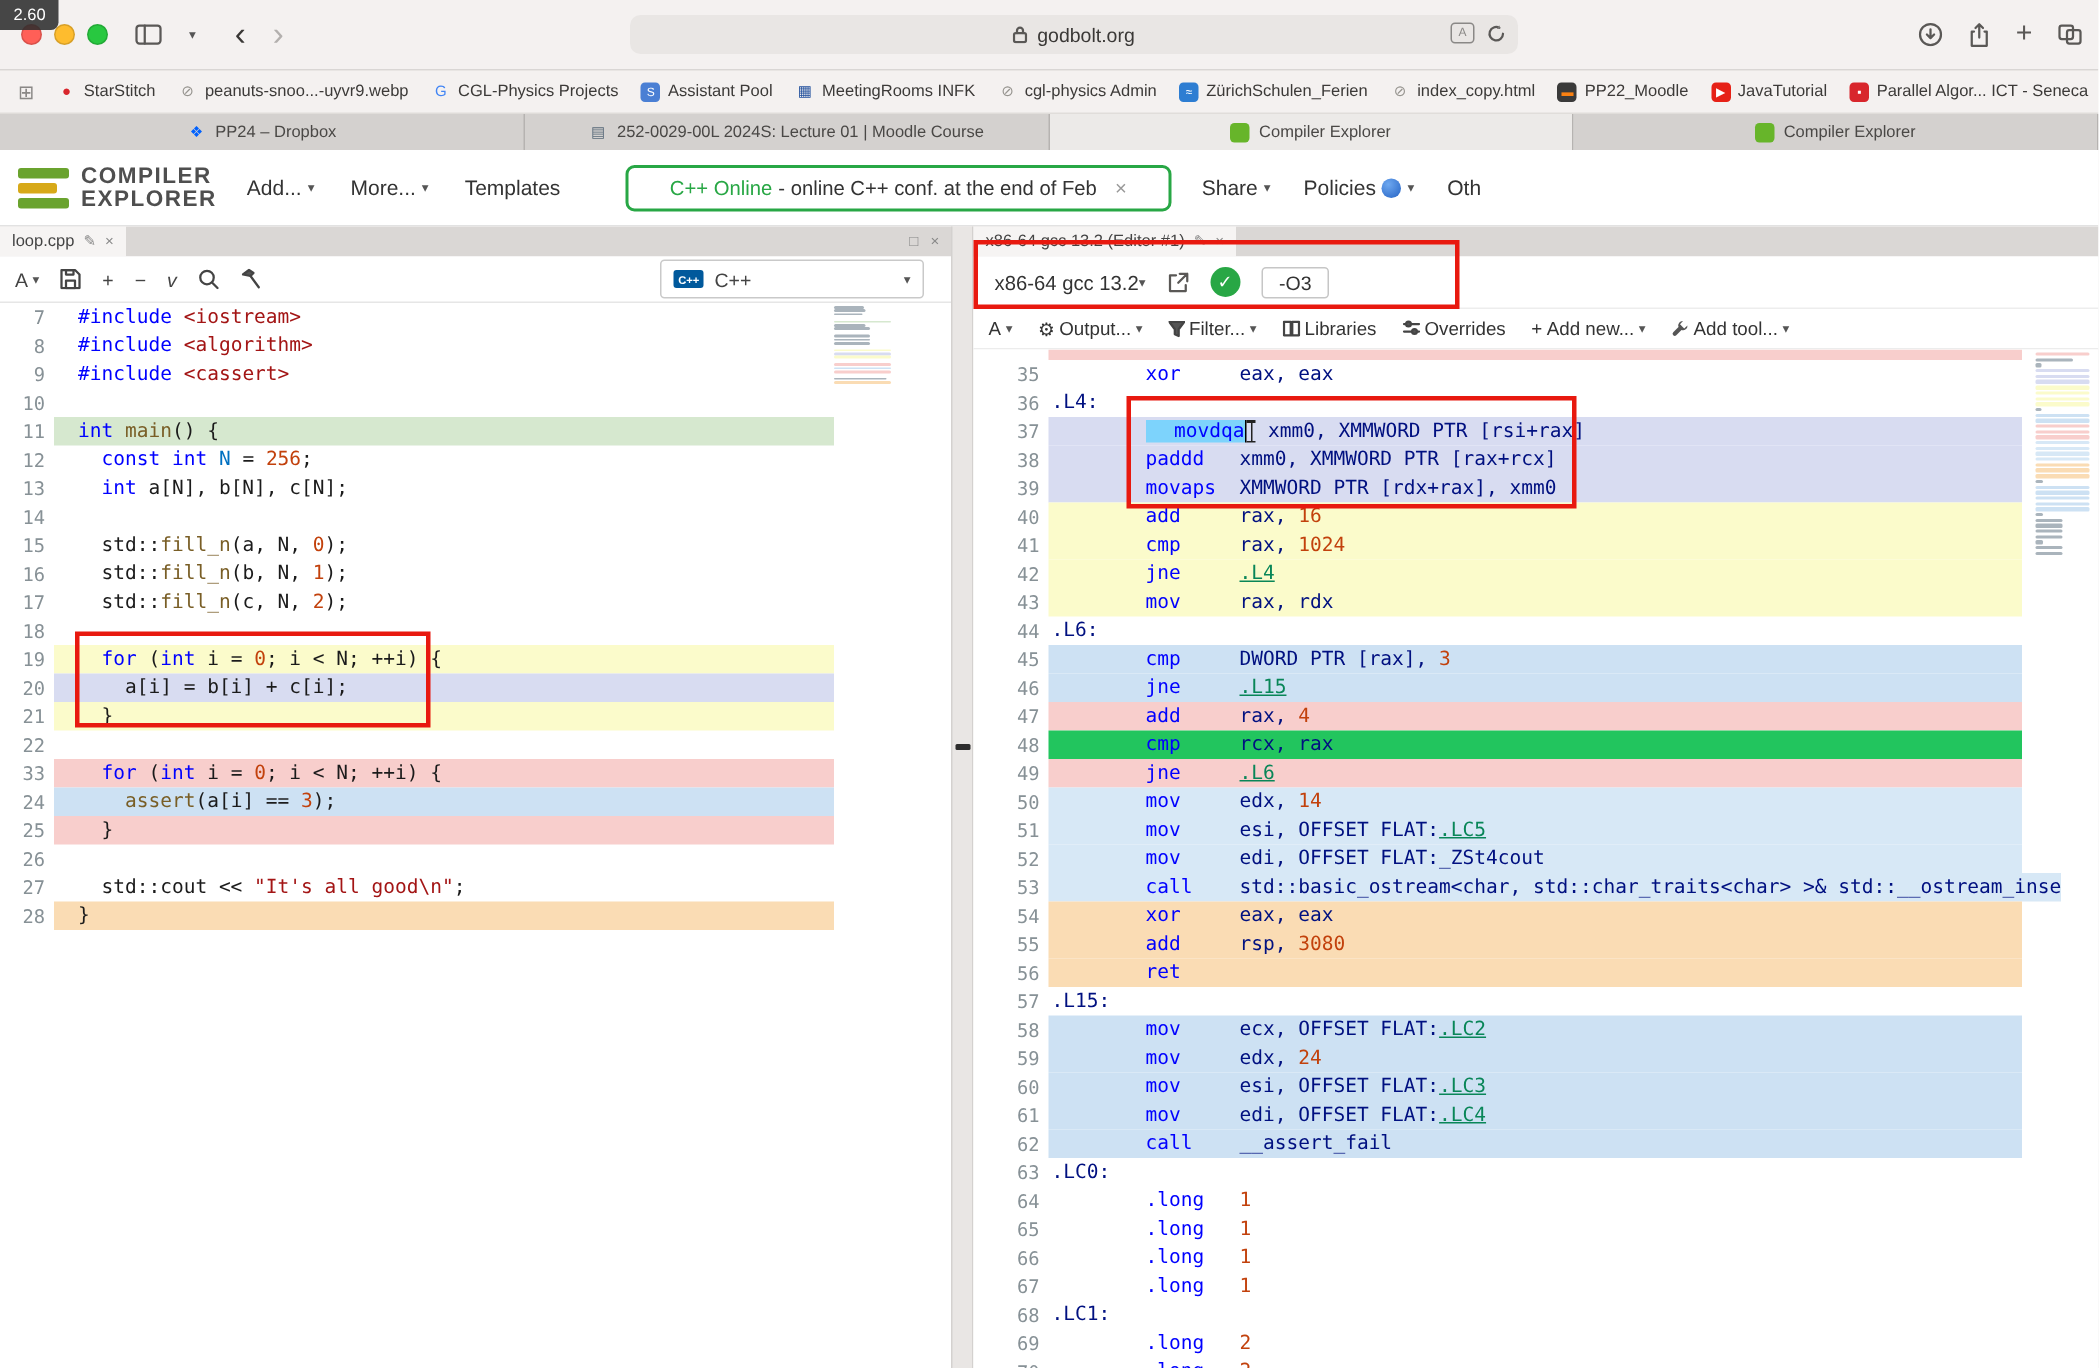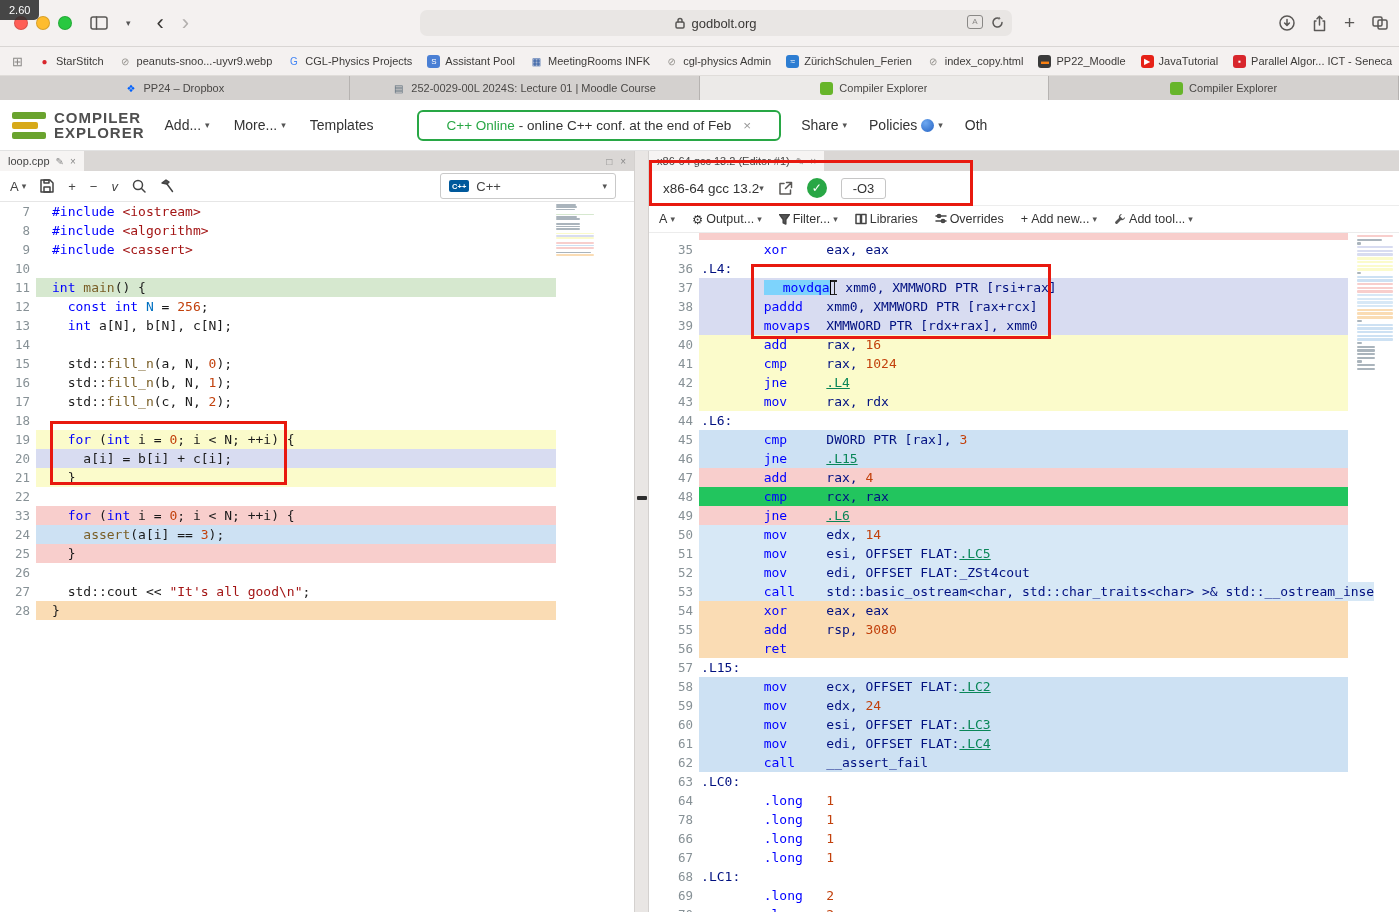--- a/index.html
+++ b/index.html
@@ -485,21 +485,21 @@
             <div class="crow"><span class="gut">55</span><span class="band" style="background: rgb(250, 220, 180);"><span>        </span><span class="tk-kw">add</span><span>     </span><span class="tk-id">rsp, </span><span class="tk-num">3080</span></span></div>
             <div class="crow"><span class="gut">56</span><span class="band" style="background: rgb(250, 220, 180);"><span>        </span><span class="tk-kw">ret</span></span></div>
             <div class="crow"><span class="gut">57</span><span class="band"><span class="tk-lbl">.L15:</span></span></div>
             <div class="crow"><span class="gut">58</span><span class="band" style="background: rgb(205, 225, 243);"><span>        </span><span class="tk-kw">mov</span><span>     </span><span class="tk-id">ecx, OFFSET FLAT:</span><span class="tk-lnk">.LC2</span></span></div>
             <div class="crow"><span class="gut">59</span><span class="band" style="background: rgb(205, 225, 243);"><span>        </span><span class="tk-kw">mov</span><span>     </span><span class="tk-id">edx, </span><span class="tk-num">24</span></span></div>
             <div class="crow"><span class="gut">60</span><span class="band" style="background: rgb(205, 225, 243);"><span>        </span><span class="tk-kw">mov</span><span>     </span><span class="tk-id">esi, OFFSET FLAT:</span><span class="tk-lnk">.LC3</span></span></div>
             <div class="crow"><span class="gut">61</span><span class="band" style="background: rgb(205, 225, 243);"><span>        </span><span class="tk-kw">mov</span><span>     </span><span class="tk-id">edi, OFFSET FLAT:</span><span class="tk-lnk">.LC4</span></span></div>
             <div class="crow"><span class="gut">62</span><span class="band" style="background: rgb(205, 225, 243);"><span>        </span><span class="tk-kw">call</span><span>    </span><span class="tk-id">__assert_fail</span></span></div>
             <div class="crow"><span class="gut">63</span><span class="band"><span class="tk-lbl">.LC0:</span></span></div>
             <div class="crow"><span class="gut">64</span><span class="band"><span>        </span><span class="tk-kw">.long</span><span>   </span><span class="tk-num">1</span></span></div>
-            <div class="crow"><span class="gut">78</span><span class="band"><span>        </span><span class="tk-kw">.long</span><span>   </span><span class="tk-num">1</span></span></div>
+            <div class="crow"><span class="gut">65</span><span class="band"><span>        </span><span class="tk-kw">.long</span><span>   </span><span class="tk-num">1</span></span></div>
             <div class="crow"><span class="gut">66</span><span class="band"><span>        </span><span class="tk-kw">.long</span><span>   </span><span class="tk-num">1</span></span></div>
             <div class="crow"><span class="gut">67</span><span class="band"><span>        </span><span class="tk-kw">.long</span><span>   </span><span class="tk-num">1</span></span></div>
             <div class="crow"><span class="gut">68</span><span class="band"><span class="tk-lbl">.LC1:</span></span></div>
             <div class="crow"><span class="gut">69</span><span class="band"><span>        </span><span class="tk-kw">.long</span><span>   </span><span class="tk-num">2</span></span></div>
             <div class="crow"><span class="gut">70</span><span class="band"><span>        </span><span class="tk-kw">.long</span><span>   </span><span class="tk-num">2</span></span></div>
           </div>
         <div class="minimap" id="asm-minimap">
             <div class="mm" style="height: 2.4px; margin-bottom: 1.3px; width: 36px; background: rgb(248, 206, 204);"></div>
             <div class="mm" style="height: 2.4px; margin-bottom: 1.3px; width: 25.2px; background: rgb(170, 180, 188);"></div>
             <div class="mm" style="height: 2.4px; margin-bottom: 1.3px; width: 4.2px; background: rgb(170, 180, 188);"></div>

